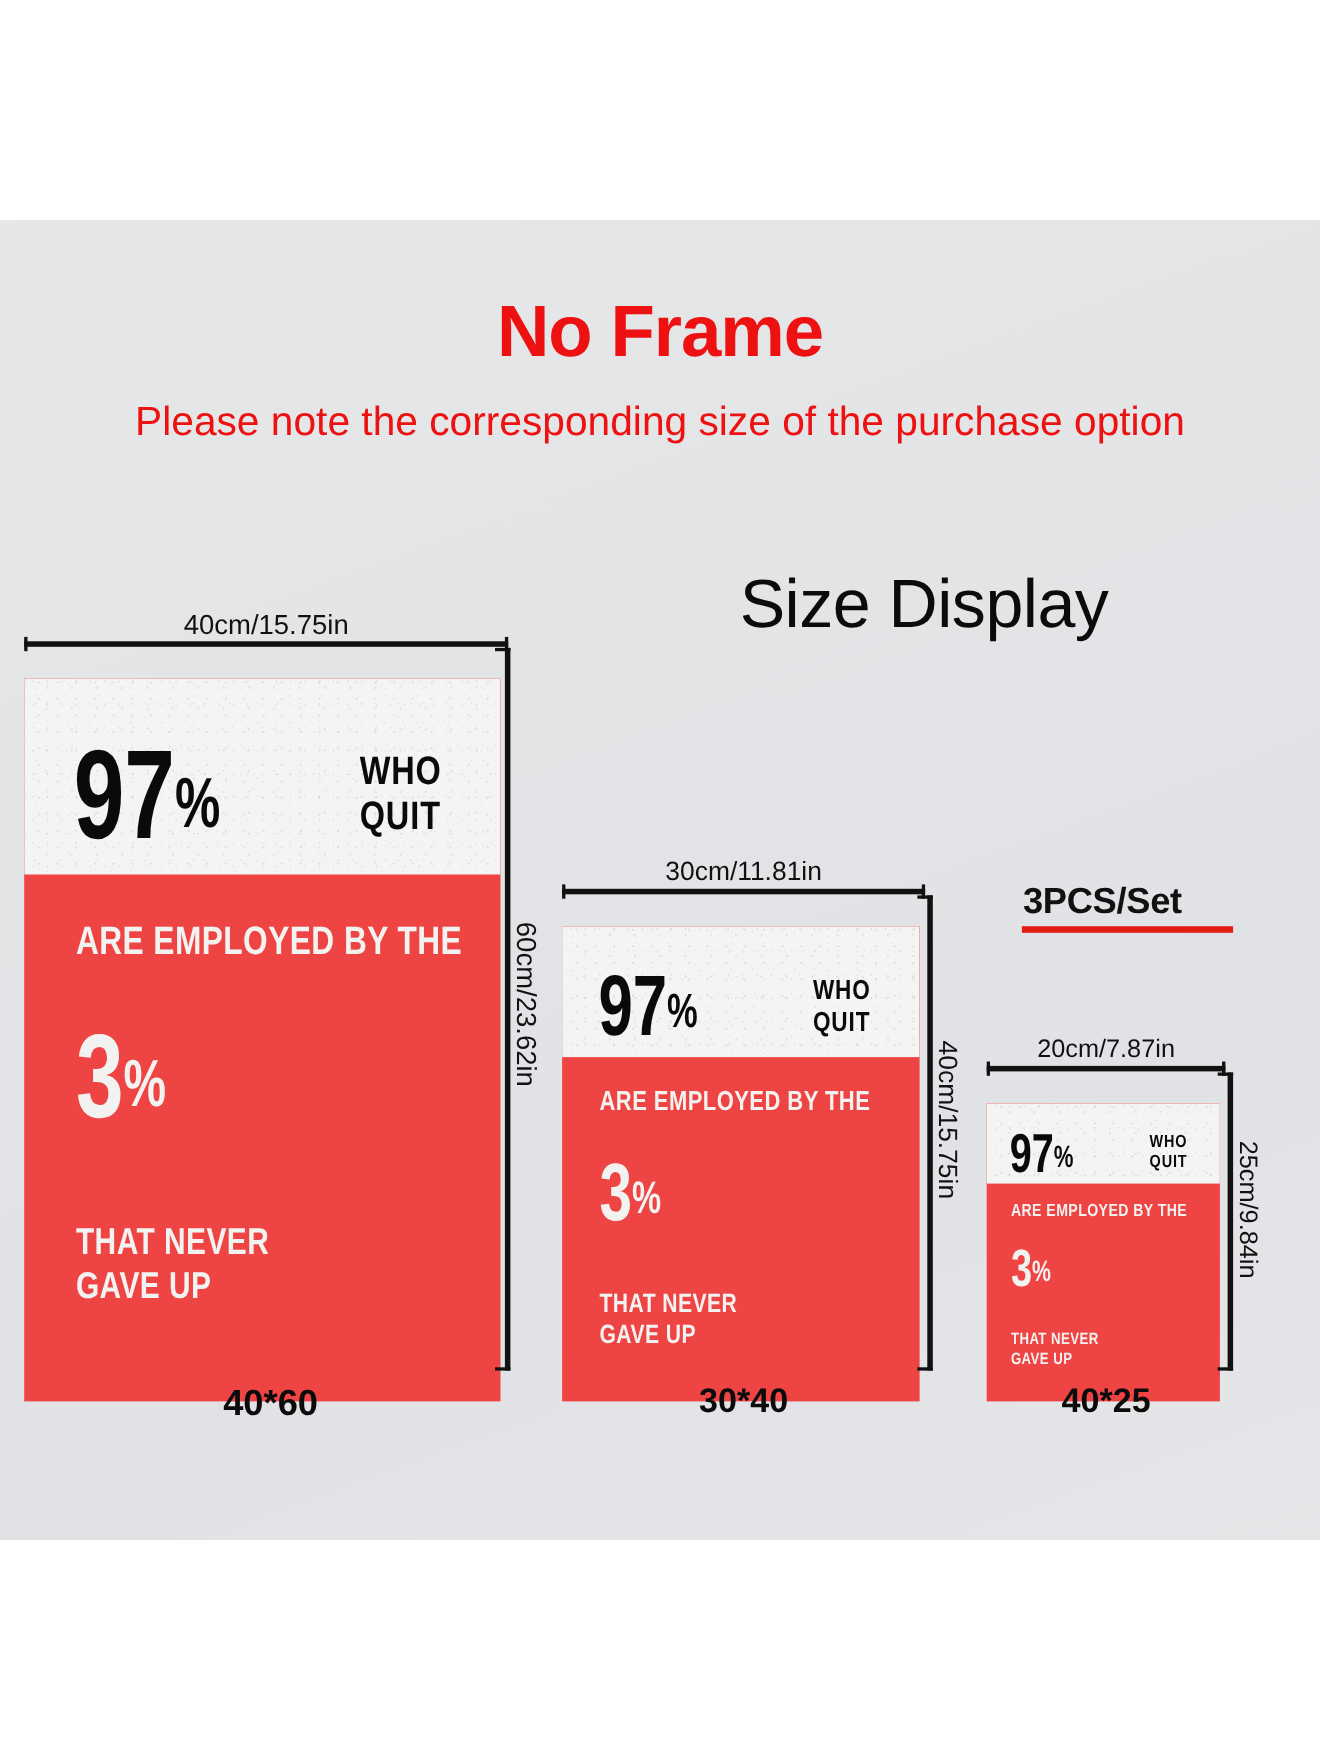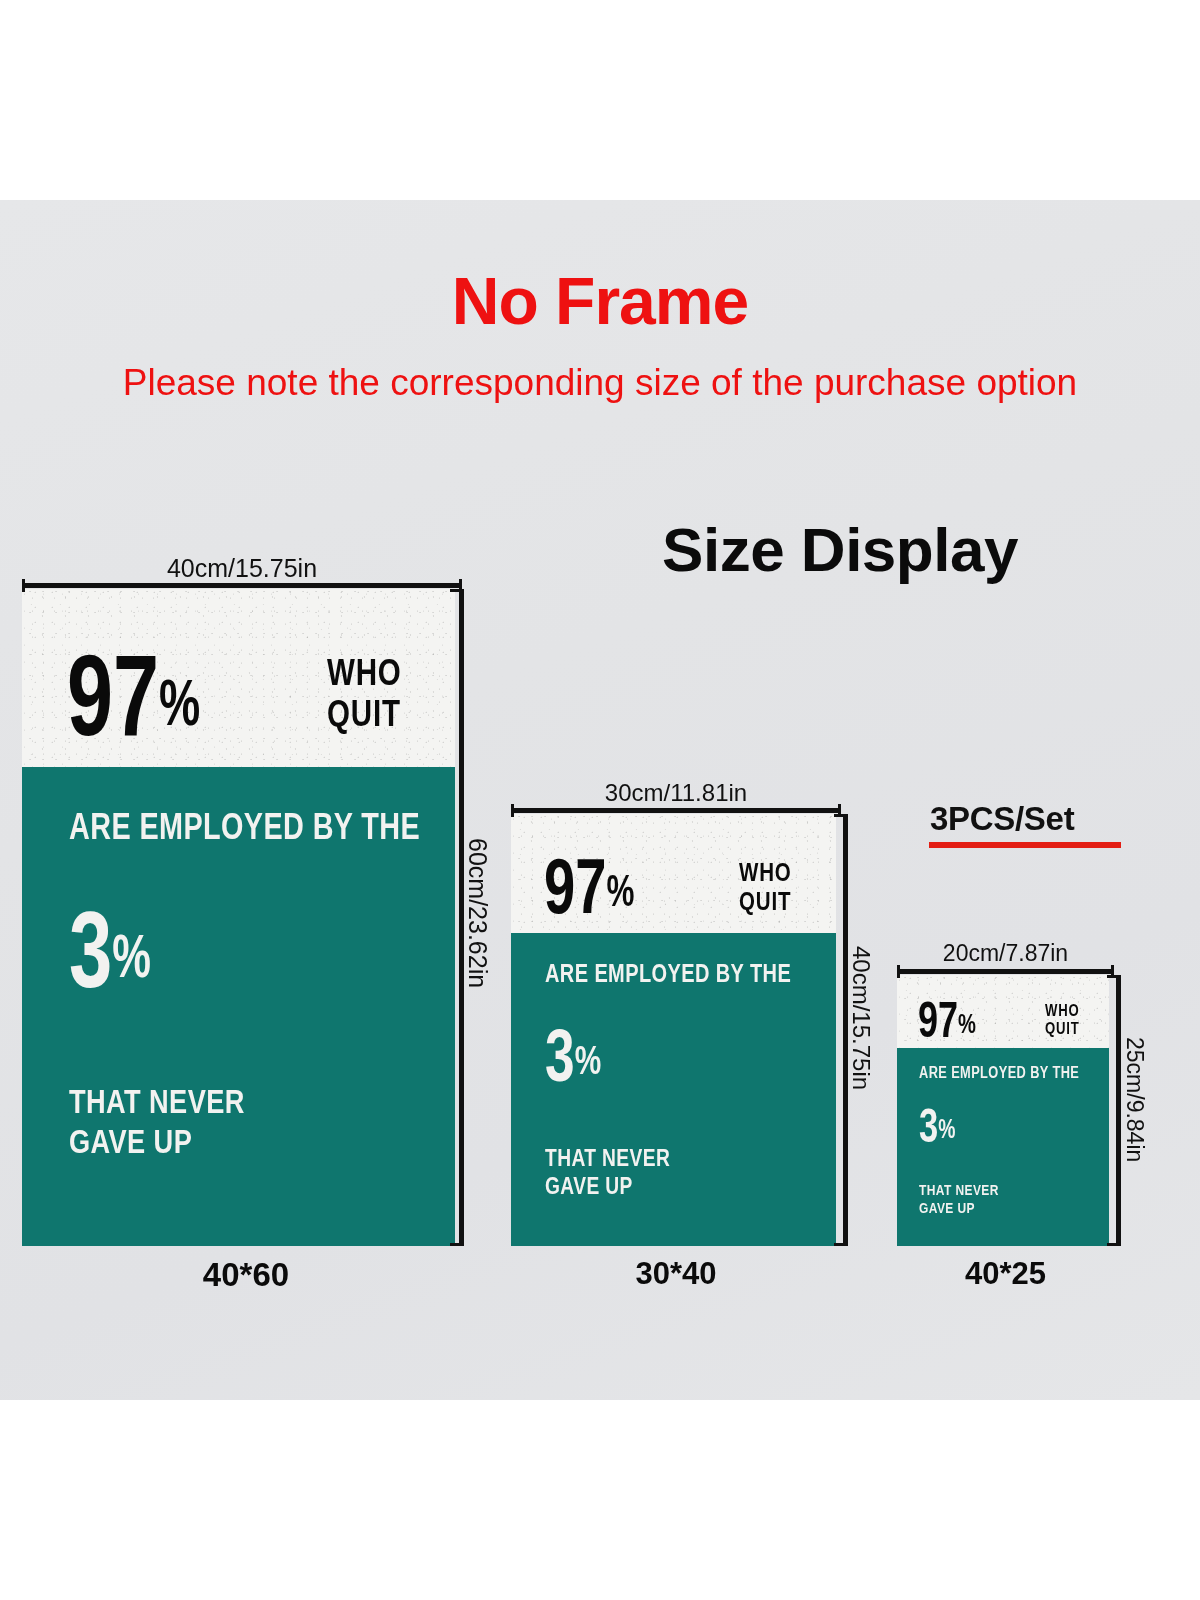--- a/index.html
+++ b/index.html
@@ -54,21 +54,21 @@
     line-height: 1.1;
   }
   .size-display {
     position: absolute;
     left: 560px;
     top: 519px;
     width: 560px;
     text-align: center;
     color: #0b0b0b;
     font-size: 62px;
-    font-weight: bold;
+    font-weight: normal;
     letter-spacing: -0.5px;
     line-height: 1;
   }
 
   
   .pcs-badge {
     position: absolute;
     left: 930px;
     top: 802px;
     font-size: 33px;
@@ -82,22 +82,23 @@
     left: 929px;
     top: 842px;
     width: 192px;
     height: 6px;
     background: #e31d13;
   }
 
   
   .poster {
     position: absolute;
-    background: #0f766e;
+    background: #ef4444;
     overflow: hidden;
+    margin-top: 28px;
   }
   .poster .top-band {
     position: absolute;
     left: 0; top: 0;
     width: 100%;
     background: #f4f4f2;
     background-image:
       radial-gradient(circle at 78% 22%, rgba(0,0,0,0.13) 0.6px, transparent 0.9px),
       radial-gradient(circle at 88% 42%, rgba(0,0,0,0.10) 0.6px, transparent 0.9px),
       radial-gradient(circle at 62% 12%, rgba(0,0,0,0.12) 0.5px, transparent 0.8px),

